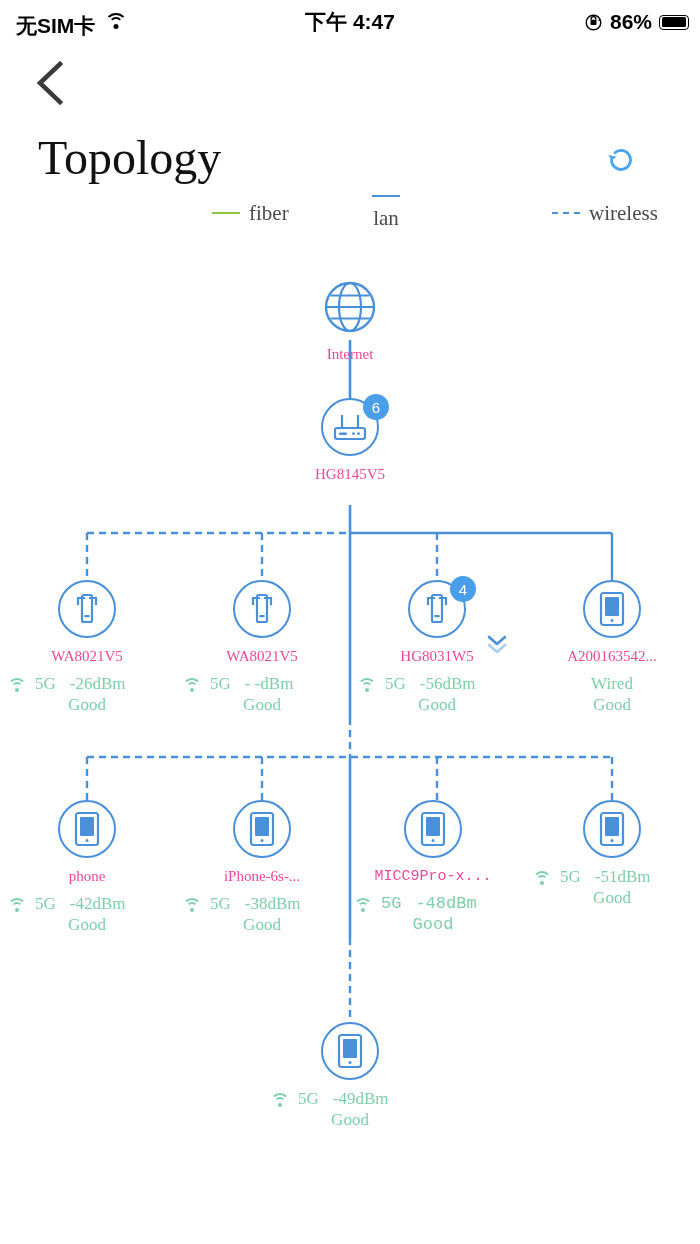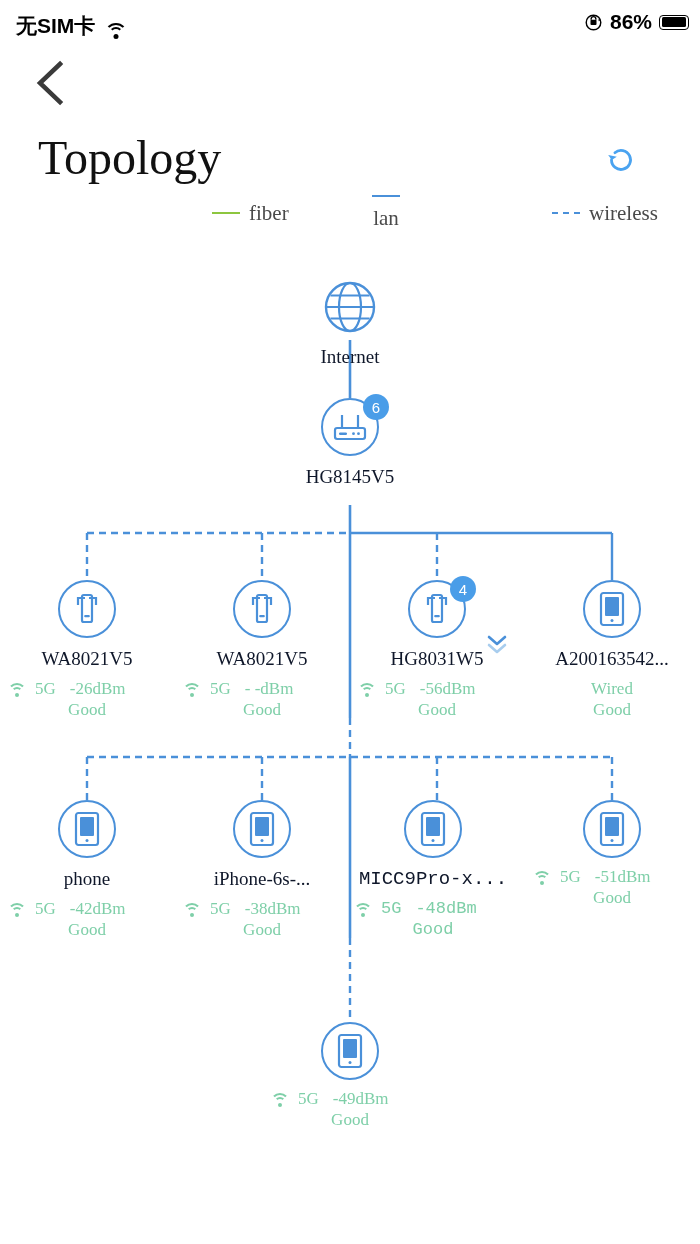--- a/index.html
+++ b/index.html
@@ -12,21 +12,21 @@
     overflow:hidden;
   }
 
   
   .statusbar {
     position:absolute; top:0; left:0; width:700px; height:44px;
     display:flex; align-items:center;
     font-family:"Liberation Sans", sans-serif;
     font-weight:bold; font-size:21px; color:#000;
   }
-  .sb-left { position:absolute; left:16px; display:flex; align-items:flex-end; gap:9px;margin-top:8px; }
+  .sb-left { position:absolute; left:16px; display:flex; align-items:flex-start; gap:9px;margin-top:8px; }
   .sb-center { position:absolute; left:0; width:700px; text-align:center; }
   .sb-right { position:absolute; right:14px; display:flex; align-items:center; gap:7px; }
 
   .wifi-glyph { display:inline-block; width:24px; height:18px; position:relative; }
   .wifi-glyph i {
     position:absolute; left:50%; transform:translateX(-50%);
     border:2.6px solid #000; border-bottom-color:transparent;
     border-left-color:transparent; border-right-color:transparent;
     border-radius:50%;
   }
@@ -75,21 +75,21 @@
   .topo svg.lines { position:absolute; top:0; left:0; width:700px; height:1244px; }
 
   .node { position:absolute; width:160px; text-align:center; }
   .node .ring {
     width:58px; height:58px; margin:0 auto; border-radius:50%;
     border:2.6px solid #4a90d9; position:relative;
     display:flex; align-items:center; justify-content:center;
   }
   .node.plain .ring { border:none; }
   .node .name {
-    margin-top:10px; font-size:19px; color:#0f172a; white-space:nowrap;
+    margin-top:10px; font-size:15px; color:#ec4899; white-space:nowrap;
     overflow:hidden; text-overflow:ellipsis;
   }
   .node .status {
     margin-top:9px; font-size:17px; line-height:1.22; color:#7ecfa8;
   }
   .node .status .row1 { display:flex; align-items:center; gap:6px; }
   .node .status .band { margin-left:2px; }
   .node .status .rssi { margin-left:8px; }
   .node .status .row2 { display:block; }
 
@@ -118,20 +118,21 @@
 
 <div class="statusbar">
   <div class="sb-left">
     <span>无SIM卡</span>
     <span class="wifi-glyph">
       <i class="a"></i>
         <i class="b"></i>
         <i class="c"></i>
     </span>
   </div>
+  <div class="sb-center">下午 4:47</div>
   <div class="sb-right">
     <svg class="rot-lock" viewBox="0 0 24 24">
       <circle cx="12" cy="12" r="9.2" fill="none" stroke="#000" stroke-width="1.8"></circle>
       <path d="M9 8.6v-1.1a3 3 0 0 1 6 0v1.1" fill="none" stroke="#000" stroke-width="1.7"></path>
       <rect x="8.2" y="8.6" width="7.6" height="6.4" rx="1.1" fill="#000"></rect>
       <path d="M18.5 7.2l2.6 1.6-2.6 1.6z" fill="#000"></path>
     </svg>
     <span>86%</span>
     <span style="display:flex;align-items:center;">
       <span class="batt">

